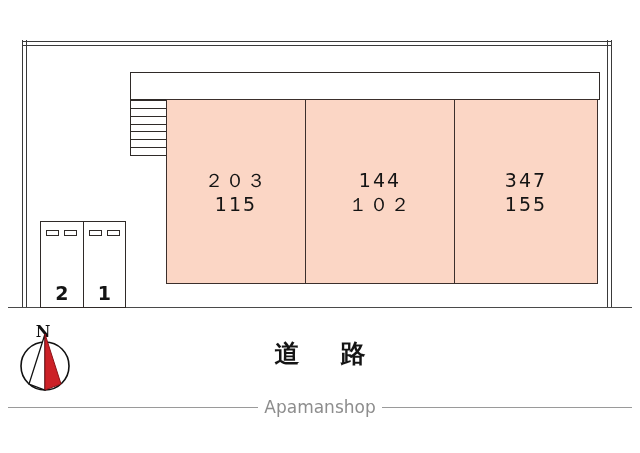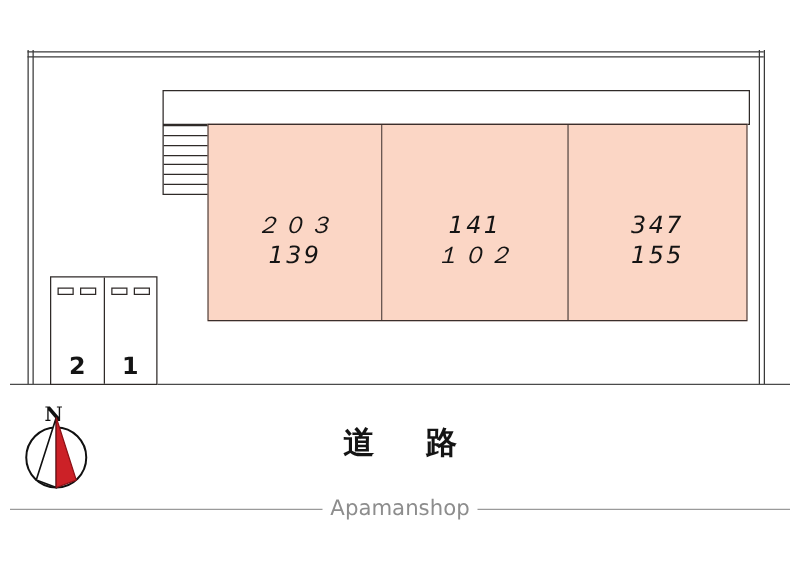--- a/index.html
+++ b/index.html
@@ -92,26 +92,25 @@
     box-sizing: border-box;
   }
   #stairs .tread:last-child { border-bottom: none; }
 
   
   #building {
     position: absolute;
     left: 166px;
     top: 99px;
     width: 432px;
-    height: 158px;
+    height: 185px;
     display: flex;
     box-sizing: border-box;
     border: 1.6px solid #3b2f2c;
     background: #fbd6c5;
-    font-style: italic;
   }
   .unit {
     position: relative;
     background: #fbd6c5;
     border-right: 1.6px solid #3b2f2c;
     box-sizing: border-box;
     display: flex;
     flex-direction: column;
     align-items: center;
     justify-content: center;
@@ -254,27 +253,27 @@
     <div class="tread"></div>
     <div class="tread"></div>
     <div class="tread"></div>
   </div>
 
   <div id="building">
 
     <div class="unit" id="unit-203">
       <div class="unit-labels">
         <div class="unit-num">２０３</div>
-        <div class="unit-num">139</div>
+        <div class="unit-num">115</div>
       </div>
     </div>
 
     <div class="unit" id="unit-202">
       <div class="unit-labels">
-        <div class="unit-num">141</div>
+        <div class="unit-num">144</div>
         <div class="unit-num">１０２</div>
       </div>
     </div>
 
     <div class="unit" id="unit-201">
       <div class="unit-labels">
         <div class="unit-num">347</div>
         <div class="unit-num">155</div>
       </div>
     </div>

